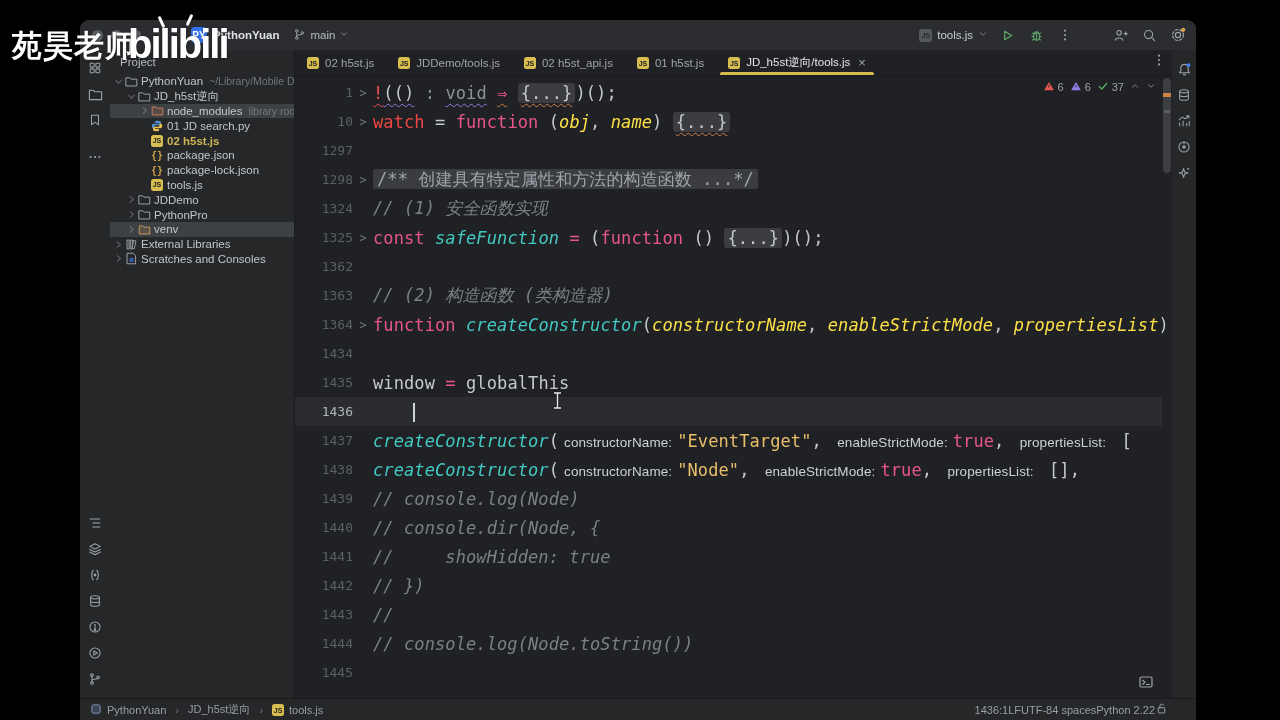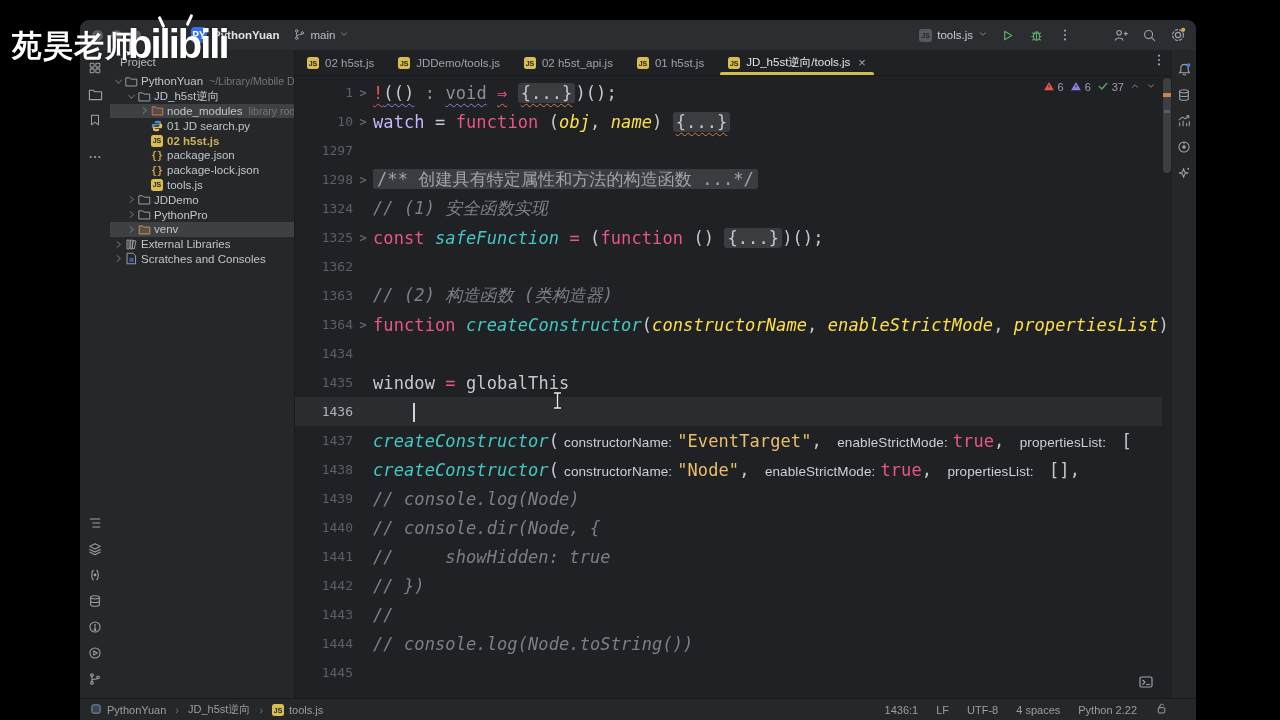--- a/index.html
+++ b/index.html
@@ -64,21 +64,21 @@
     font-family:"DejaVu Sans Mono", monospace; }
   .lines { position:absolute; left:0; top:2px; right:10px; }
   .crow { height:29px; display:flex; align-items:center; white-space:pre; }
   .crow.hl { background:#2a2c30;gap:20px; }
   .gnum { width:58px; text-align:right; color:#5b5f66; font-size:13px; flex:0 0 auto; }
   .gnum.cur { color:#b0b4ba; }
   .gfold { width:20px; text-align:center; color:#6f7479; font-size:12px; flex:0 0 auto; }
   .ctext { font-size:17px; letter-spacing:0.1px; color:#c4c7cc; }
   .s-plain { color:#c4c7cc; }
   .s-kw { color:#e8558b; }
-  .s-green { color:#c4b5fd; }
+  .s-green { color:#ef4444; }
   .s-fn { color:#43c9c3; font-style:italic; }
   .s-param { color:#fde047; font-style:italic; }
   .s-str { color:#e9bf6a; }
   .s-cmt { color:#7b8087; font-style:italic; }
   .s-void { color:#8b9096; }
   .s-err { color:#f25056; text-decoration:underline wavy #f25056 1px; text-underline-offset:4px; }
   .s-wvp { text-decoration:underline wavy #8f7ee7 1px; text-underline-offset:4px; }
   .s-wvo { text-decoration:underline wavy #cf8243 1px; text-underline-offset:4px; }
   .s-fold { background:#3a3c40; border-radius:3px; padding:0 3px; color:#c4c7cc; }
   .s-foldw { background:#3a3c40; border-radius:3px; padding:0 3px; color:#c4c7cc;
@@ -98,21 +98,21 @@
   .mark-orange { position:absolute; top:17px; right:1px; width:8px; height:4px; background:#cf8243; }
   .mark-gray { position:absolute; top:34px; right:2px; width:6px; height:3px; background:#5a5d61; }
 
   .float-term { position:absolute; right:16px; bottom:6px; }
 
   
   .statusbar { height:22px; background:#252729; border-top:1px solid #19191b; flex:0 0 auto;
     display:flex; align-items:center; font-size:11px; color:#9a9ea5; padding:0 10px; }
   .crumb { display:flex; align-items:center; gap:5px; }
   .crumb-sep { color:#6e7277; margin:0 4px; }
-  .status-right { margin-left:auto; display:flex; align-items:center; gap:18px; padding-right:18px; }
+  .status-right { margin-left:auto; display:flex; align-items:center; padding-right:18px; }
 
   
   .jsbadge { display:inline-flex; width:12px; height:12px; border-radius:2.5px; background:#d8bd50;
     color:#222; font-size:7px; font-weight:bold; align-items:center; justify-content:center;
     font-family:"Liberation Sans", sans-serif; }
   .jsonbadge { color:#cfa348; font-weight:bold; font-size:10px; font-family:"DejaVu Sans Mono", monospace; }
 
   
   .wm-teacher { position:absolute; left:12px; top:26px; color:#fff; font-size:30px; font-weight:bold;
     z-index:50; letter-spacing:1px; text-shadow:0 0 2px rgba(0,0,0,.6); }

